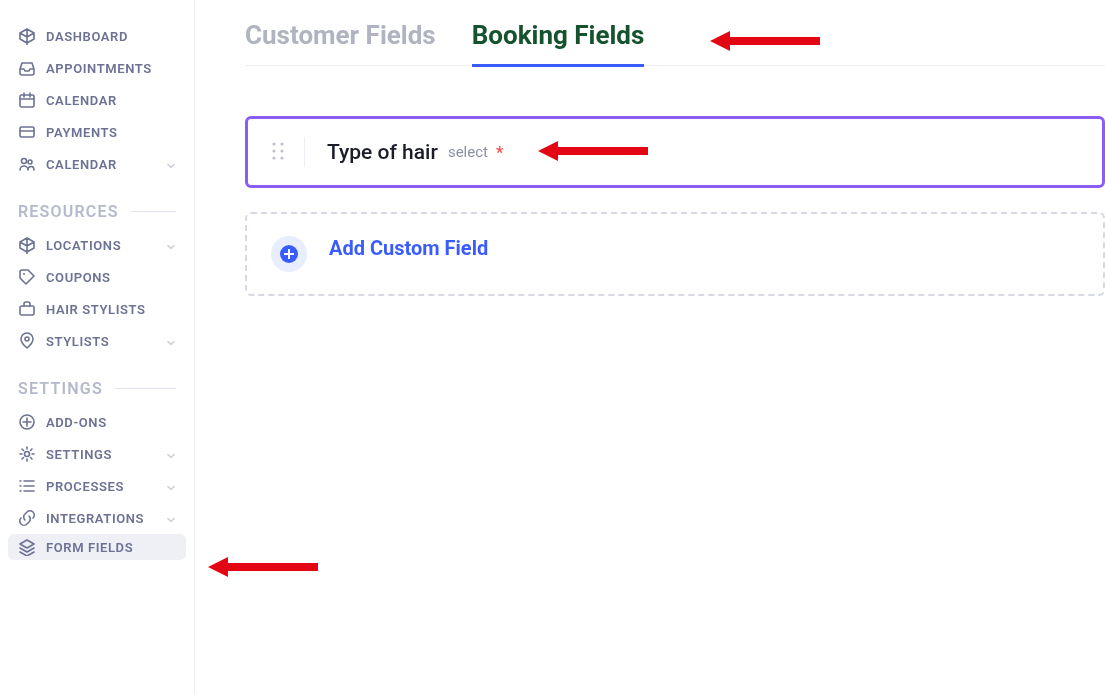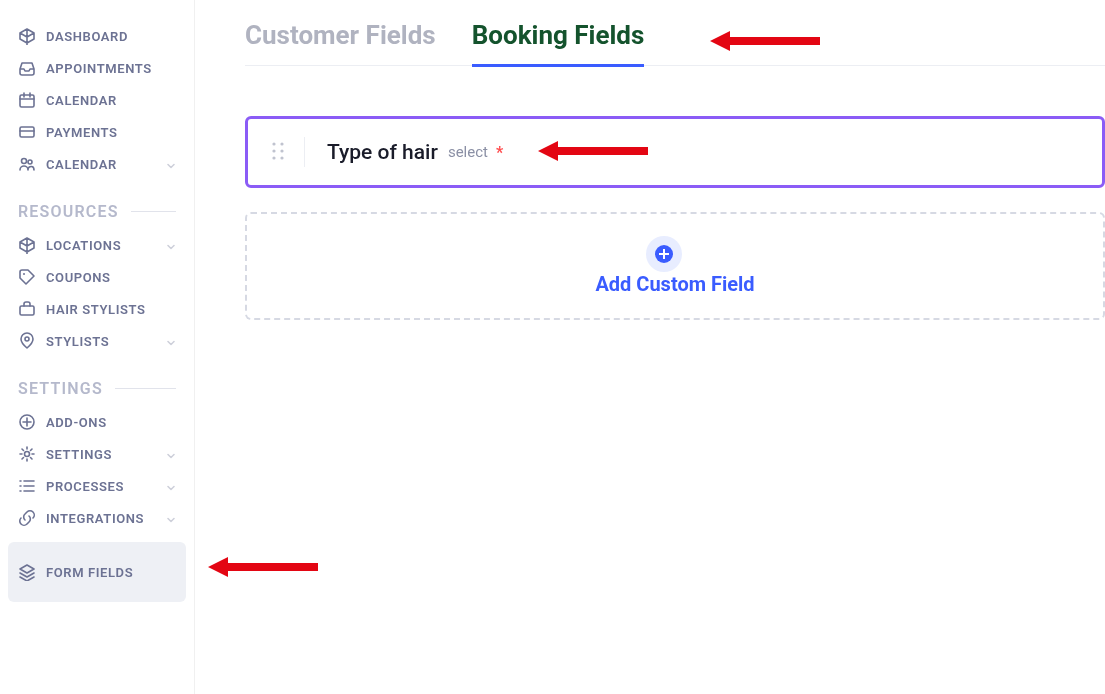--- a/index.html
+++ b/index.html
@@ -27,22 +27,22 @@
     cursor: pointer;
     color: #6c7293;
     font-size: 13px;
     font-weight: 600;
     letter-spacing: 0.6px;
     position: relative;
   }
   .nav-item.active {
     background: #eef0f5;
     border-radius: 6px;
-    margin: 8px 8px;
-    padding: 21px 10px;
+    margin: 0 8px;
+    padding: 4px 10px;
   }
   .nav-icon {
     width: 18px;
     height: 18px;
     margin-right: 10px;
     flex-shrink: 0;
     display: inline-flex;
     align-items: center;
     justify-content: center;
   }
@@ -128,23 +128,21 @@
   .required-star {
     color: #ff4d4f;
     font-size: 16px;
     font-weight: 700;
   }
   .add-card {
     border: 2px dashed #d6d9e3;
     border-radius: 6px;
     padding: 22px 24px;
     display: flex;
-    align-items: center;
     cursor: pointer;
-    flex-direction: column;
   }
   .add-icon-wrapper {
     width: 36px;
     height: 36px;
     border-radius: 50%;
     background: #e8edff;
     display: flex;
     align-items: center;
     justify-content: center;
     margin-right: 22px;

